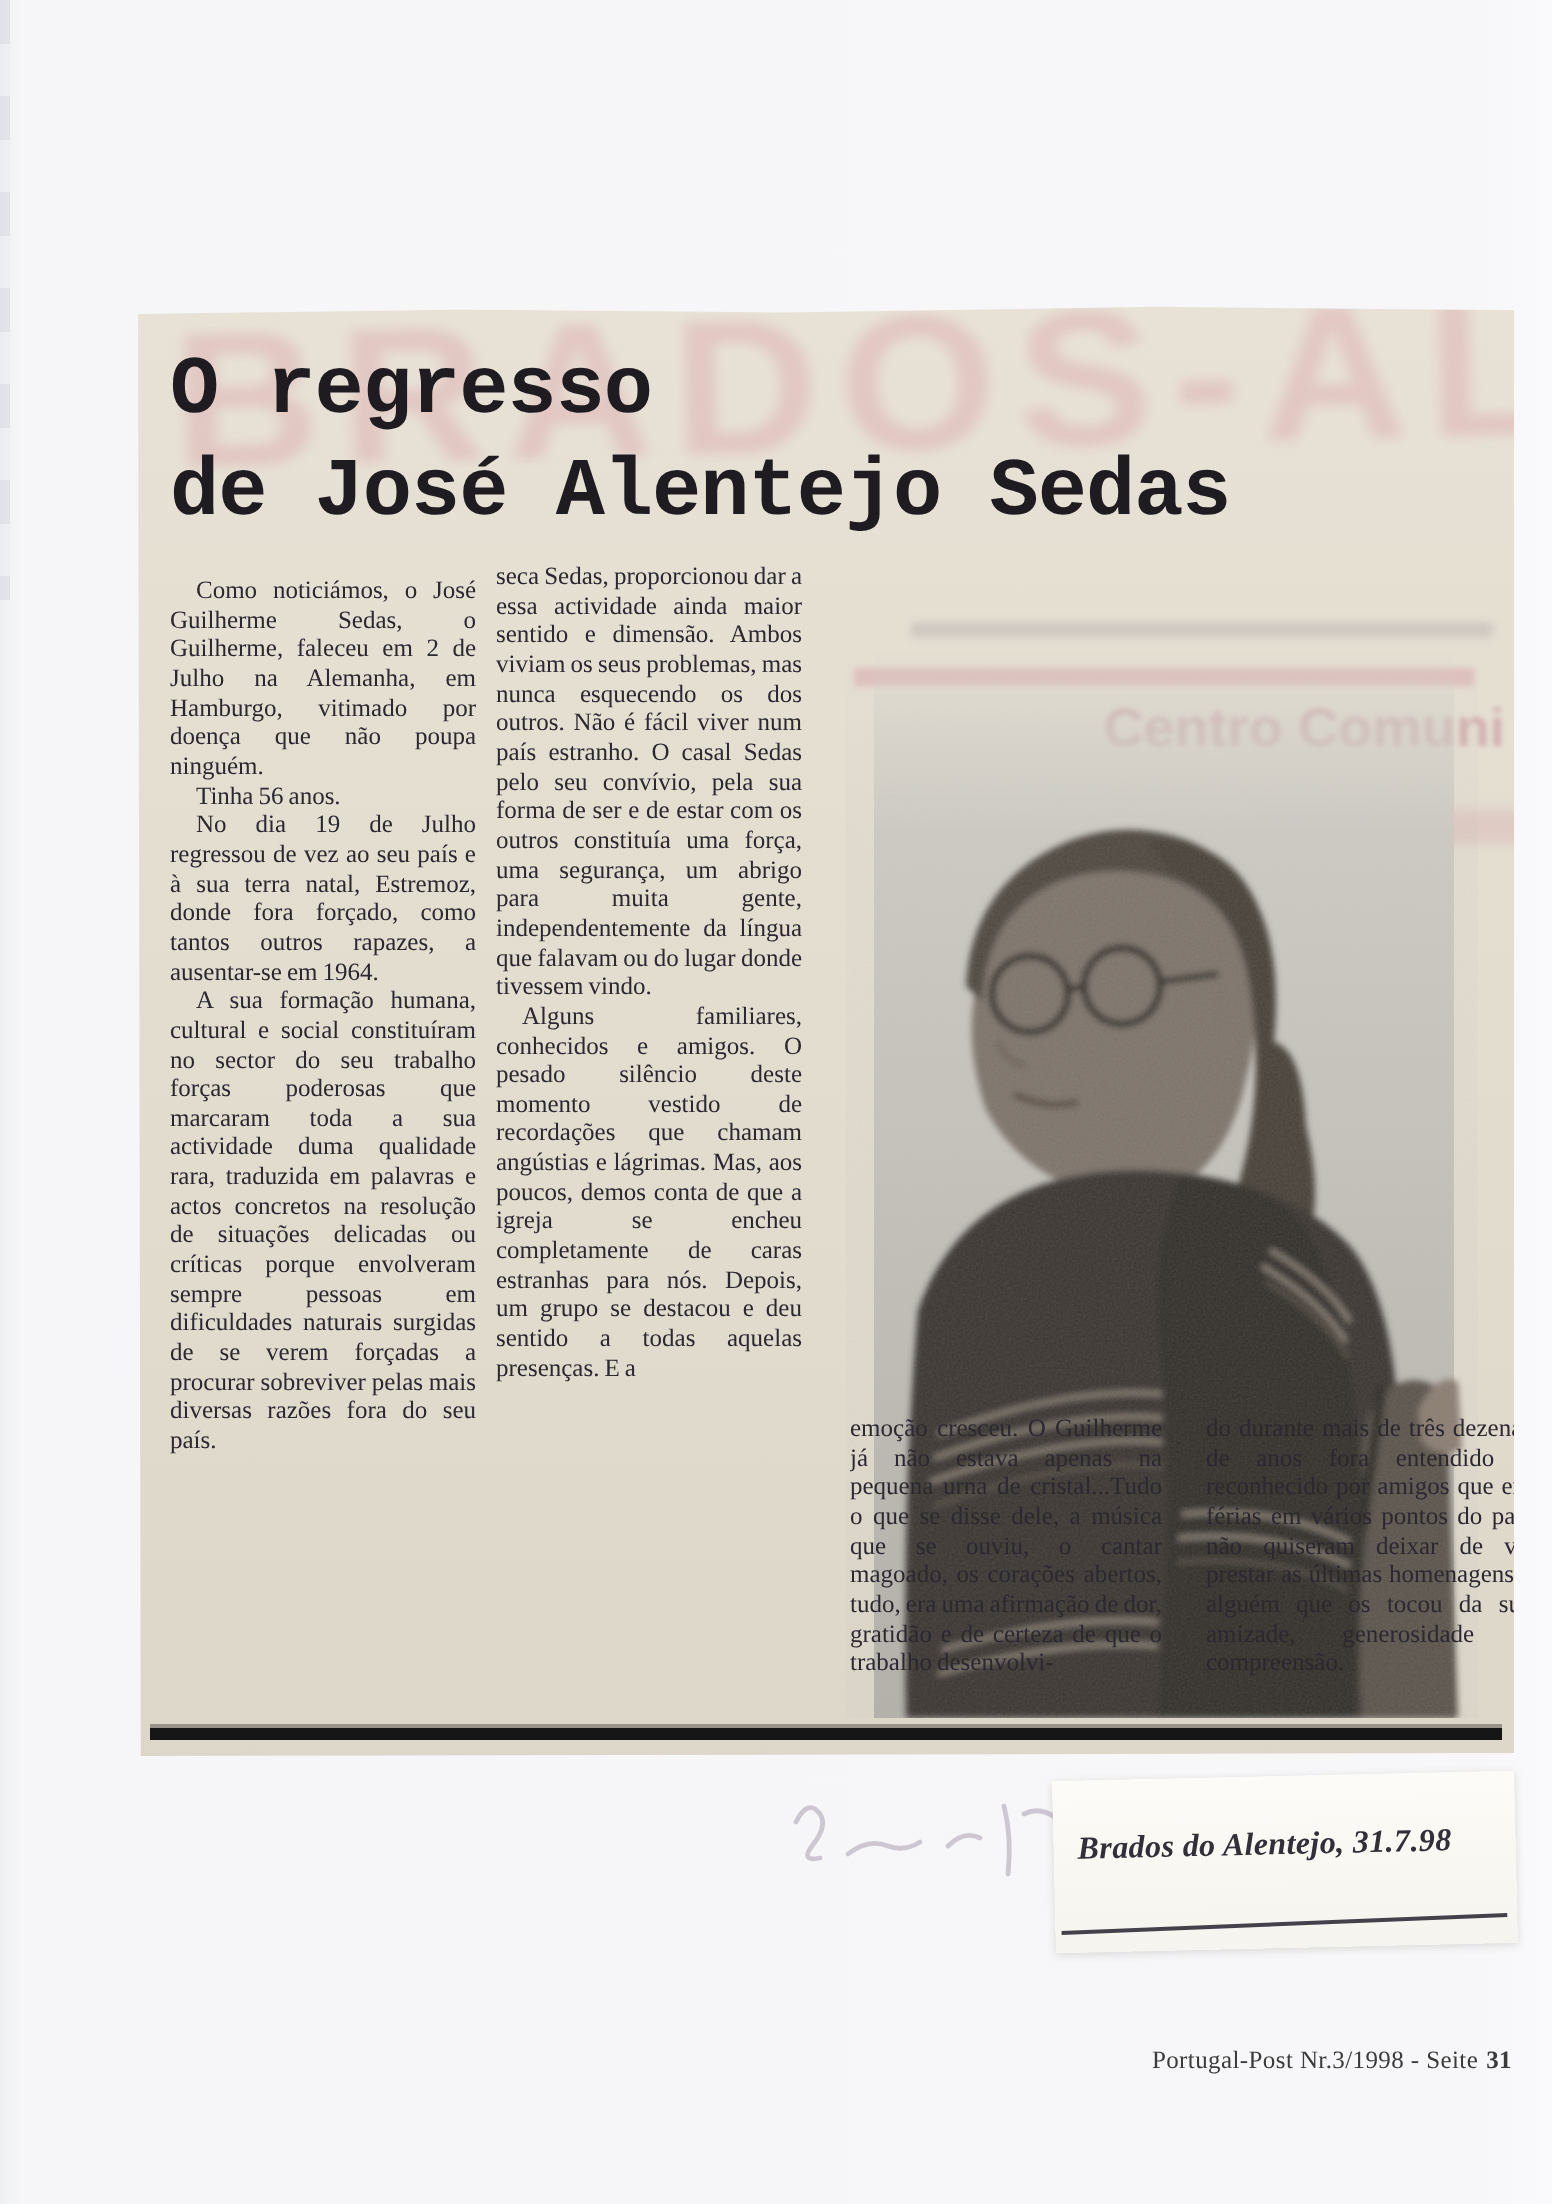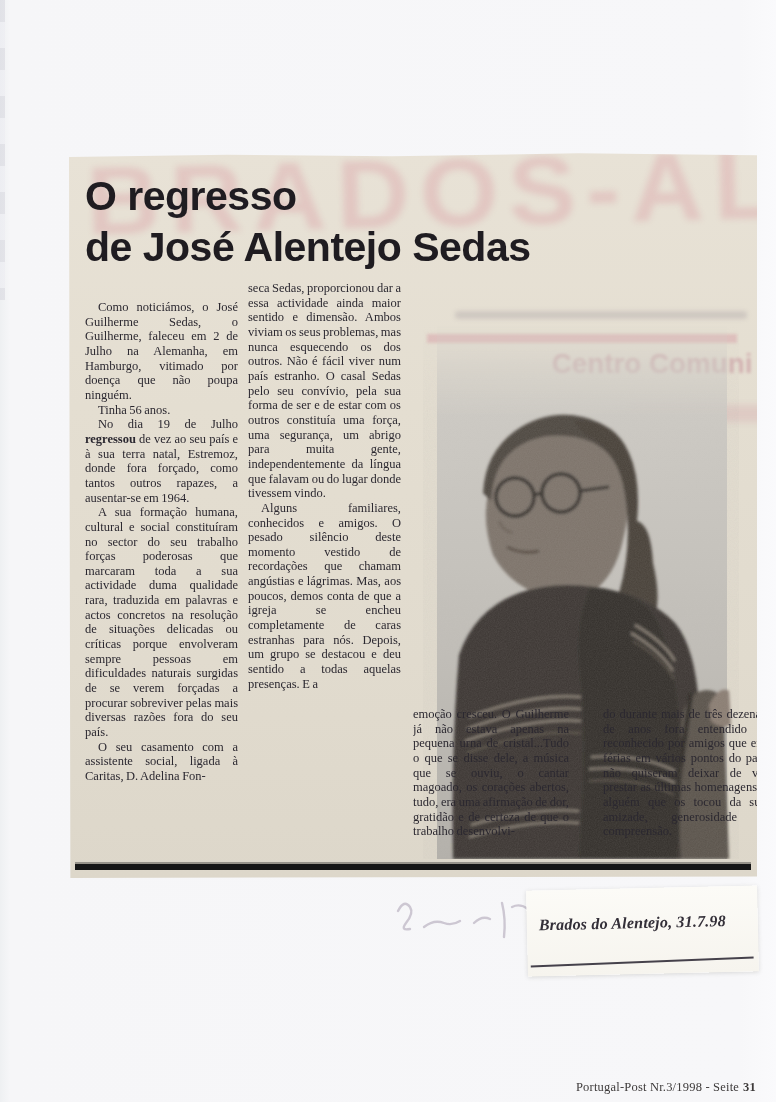--- a/index.html
+++ b/index.html
@@ -34,35 +34,35 @@
   .bleed-pinktext{
     position:absolute;left:486px;top:196px;width:220px;
     font-family:"Liberation Sans",sans-serif;font-weight:700;font-size:27px;
     color:#c5ululaf;color:#c48e98;opacity:.55;filter:blur(1.4px);white-space:nowrap;
     transform:scaleX(1.03);}
   .bleed-pinkfrag{position:absolute;left:560px;top:252px;width:140px;height:17px;
     background:rgba(206,148,158,.25);filter:blur(3px);border-radius:4px;}
   
   .headline{
     position:absolute;left:16px;top:18px;z-index:5;
-    font-family:Liberation Sans, sans-serif;font-weight:700;
+    font-family:Liberation Mono, monospace;font-weight:700;
     font-size:41px;line-height:51px;color:#1f1c21;letter-spacing:-0.5px;
   }
   
   .col{
     position:absolute;z-index:5;width:153px;
     font-family:"Liberation Serif",serif;font-size:12.5px;line-height:14.65px;
     color:#2b2830;text-align:justify;overflow:hidden;word-spacing:-0.6px;
   }
   .col p{margin:0;}
   .col p.ind{text-indent:13px;}
-  .col .b{font-weight:700;}
-  #col-0{left:16px;top:147px;height:570px;}
+  .col .b{font-weight:400;}
+  #col-0{left:16px;top:135px;height:570px;}
   #col-1{left:179px;top:128px;height:570px;}
-  #col-2{left:344px;top:554px;width:156px;height:152px;}
+  #col-2{left:356px;top:554px;width:156px;height:152px;}
   #col-3{left:510px;top:554px;width:163px;height:152px;margin-left:24px;}
   
   .photo{
     position:absolute;left:354px;top:172px;width:316px;height:534px;z-index:4;
     -webkit-mask-image:linear-gradient(180deg,transparent 0,rgba(0,0,0,.55) 40px,#000 90px);
     mask-image:linear-gradient(180deg,transparent 0,rgba(0,0,0,.55) 40px,#000 90px);
   }
   .photo svg{display:block;}
   
   .bottom-rule{position:absolute;left:6px;top:711px;width:676px;height:6px;
@@ -80,21 +80,21 @@
     font-size:16px;color:#332f38;letter-spacing:.2px;white-space:nowrap;
   }
   .source-label .underline{
     position:absolute;left:3px;right:5px;bottom:11px;height:0;
     border-top:2px solid #45414b;transform:rotate(-1deg);
   }
   
   .pencil{position:absolute;left:390px;top:893px;z-index:7;opacity:.75;}
   
   .footer{
-    position:absolute;right:20px;top:1080px;z-index:5;
+    position:absolute;right:20px;top:1023px;z-index:5;
     font-family:"Liberation Serif",serif;font-size:12.5px;color:#3d3a3a;
     letter-spacing:.2px;
   }
   .footer .pg{font-weight:700;margin-left:4px;}
 </style>
 </head>
 <body>
 
 <div class="edge-strip"></div>
 
@@ -171,21 +171,20 @@
   <h1 class="headline" style="margin:0;">
     <span style="display:block;">O regresso</span>
     <span style="display:block;">de José Alentejo Sedas</span>
   </h1>
 
   <div id="col-0" class="col">
       <p class="ind"><span>Como noticiámos, o José Guilherme Sedas, o Guilherme, faleceu em 2 de Julho na Alemanha, em Hamburgo, vitimado por doença que não poupa ninguém.</span></p>
       <p class="ind"><span>Tinha 56 anos.</span></p>
       <p class="ind"><span>No dia 19 de Julho </span><span class="b">regressou</span><span> de vez ao seu país e à sua terra natal, Estremoz, donde fora forçado, como tantos outros rapazes, a ausentar-se em 1964.</span></p>
       <p class="ind"><span>A sua formação humana, cultural e social constituíram no sector do seu trabalho forças poderosas que marcaram toda a sua actividade duma qualidade rara, traduzida em palavras e actos concretos na resolução de situações delicadas ou críticas porque envolveram sempre pessoas em dificuldades naturais surgidas de se verem forçadas a procurar sobreviver pelas mais diversas razões fora do seu país.</span></p>
-      <p class="ind"><span>O seu casamento com a assistente social, ligada à Caritas, D. Adelina Fon-</span></p>
     </div>
   <div id="col-1" class="col">
       <p><span>seca Sedas, proporcionou dar a essa actividade ainda maior sentido e dimensão. Ambos viviam os seus problemas, mas nunca esquecendo os dos outros. Não é fácil viver num país estranho. O casal Sedas pelo seu convívio, pela sua forma de ser e de estar com os outros constituía uma força, uma segurança, um abrigo para muita gente, independentemente da língua que falavam ou do lugar donde tivessem vindo.</span></p>
       <p class="ind"><span>Alguns familiares, conhecidos e amigos. O pesado silêncio deste momento vestido de recordações que chamam angústias e lágrimas. Mas, aos poucos, demos conta de que a igreja se encheu completamente de caras estranhas para nós. Depois, um grupo se destacou e deu sentido a todas aquelas presenças. E a</span></p>
     </div>
   <div id="col-2" class="col">
       <p><span>emoção cresceu. O Guilherme já não estava apenas na pequena urna de cristal...Tudo o que se disse dele, a música que se ouviu, o cantar magoado, os corações abertos, tudo, era uma afirmação de dor, gratidão e de certeza de que o trabalho desenvolvi-</span></p>
     </div>
   <div id="col-3" class="col">
       <p><span>do durante mais de três dezenas de anos fora entendido e reconhecido por amigos que em férias em vários pontos do país não quiseram deixar de vir prestar as últimas homenagens a alguém que os tocou da sua amizade, generosidade e compreensão.</span></p>

